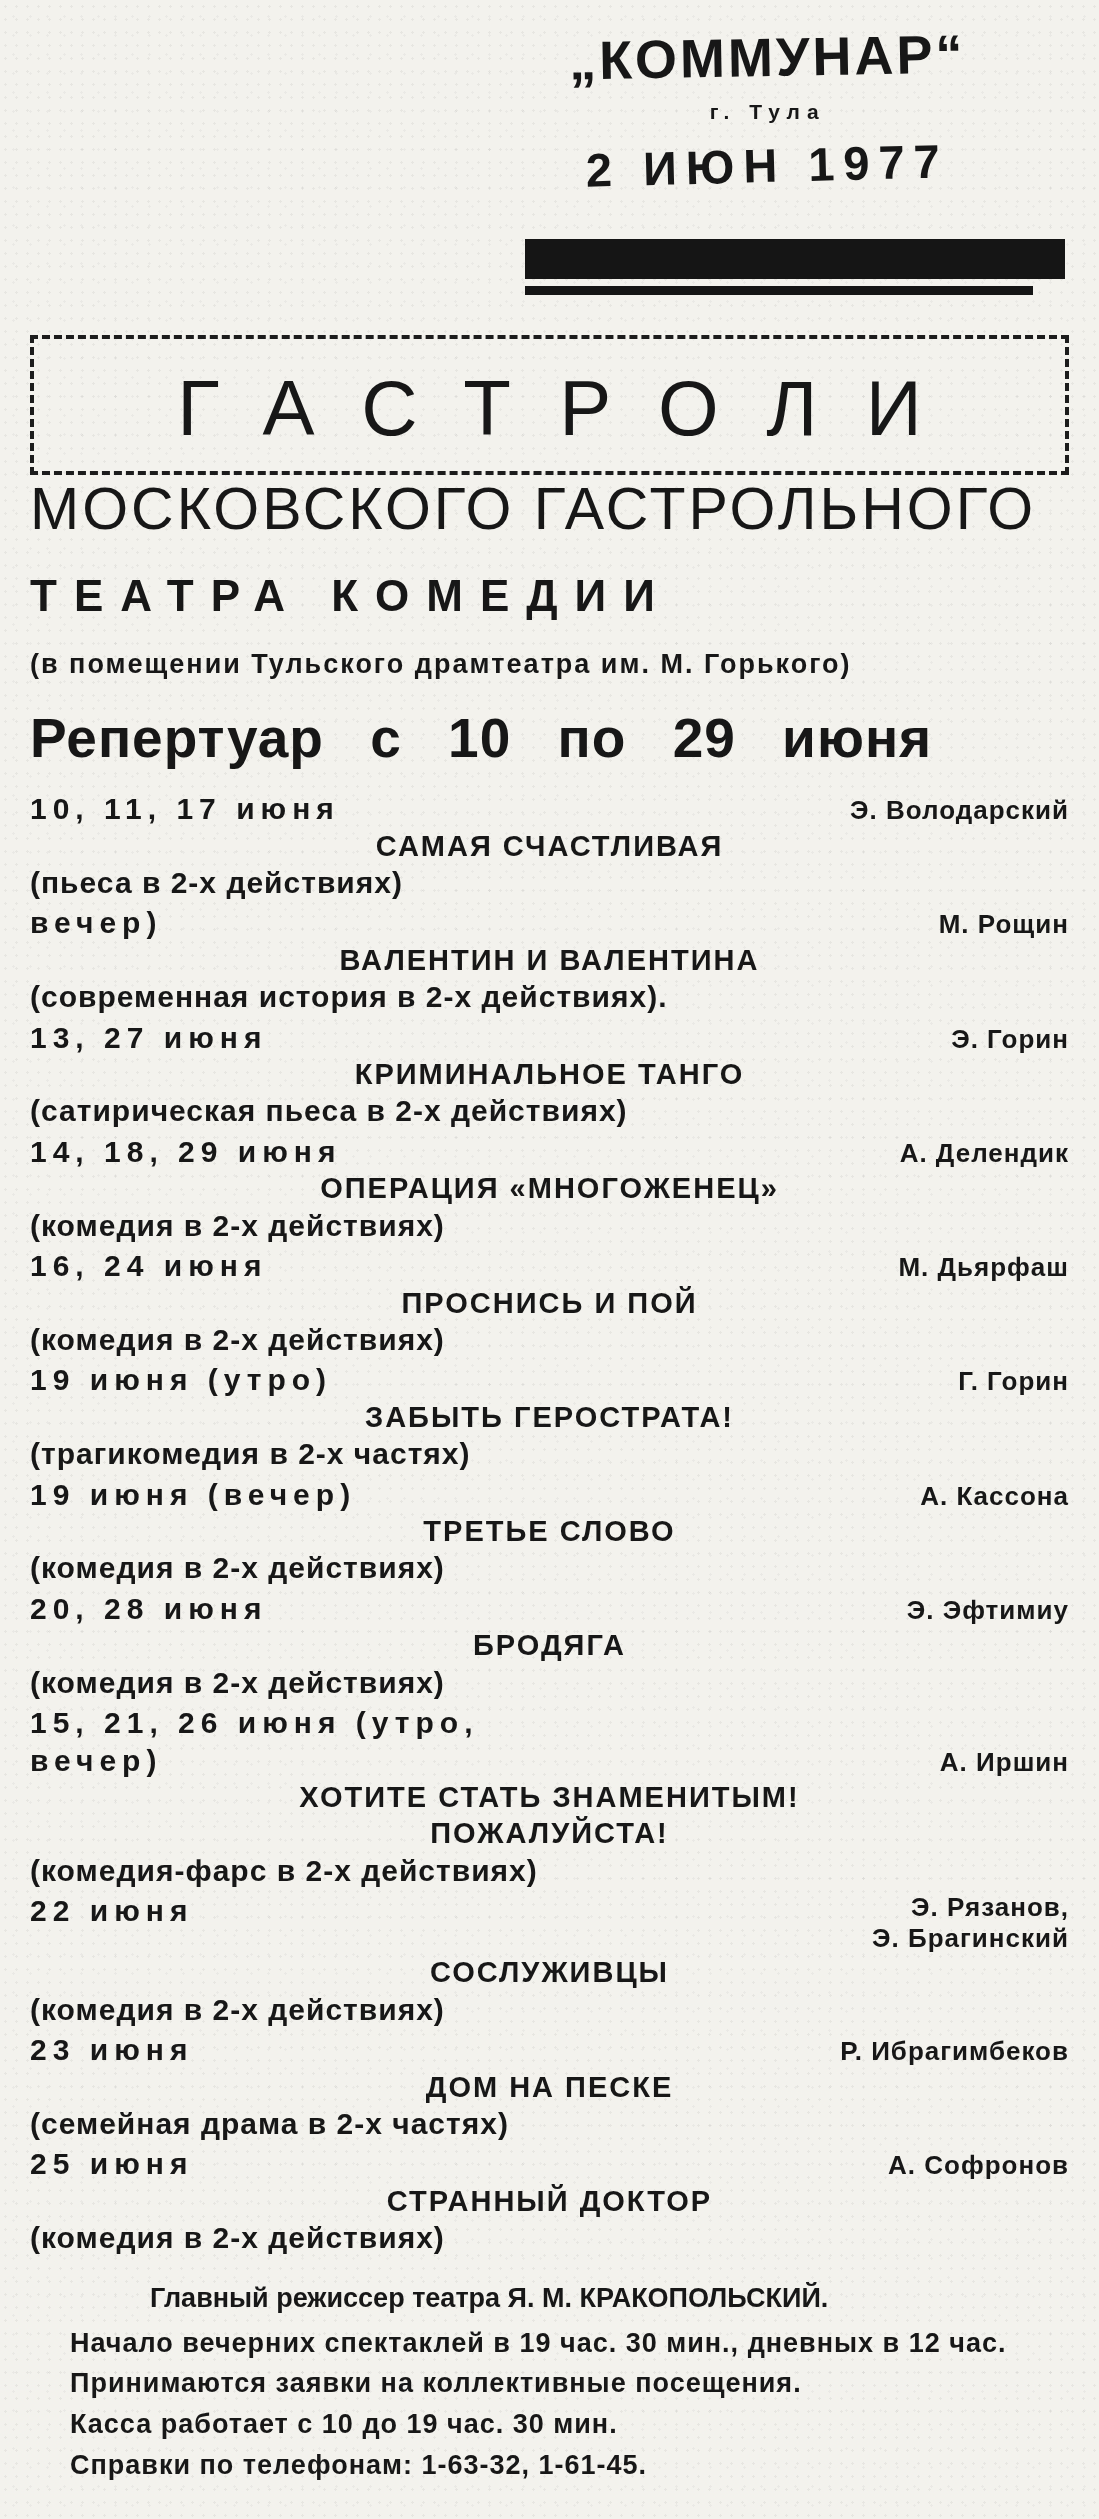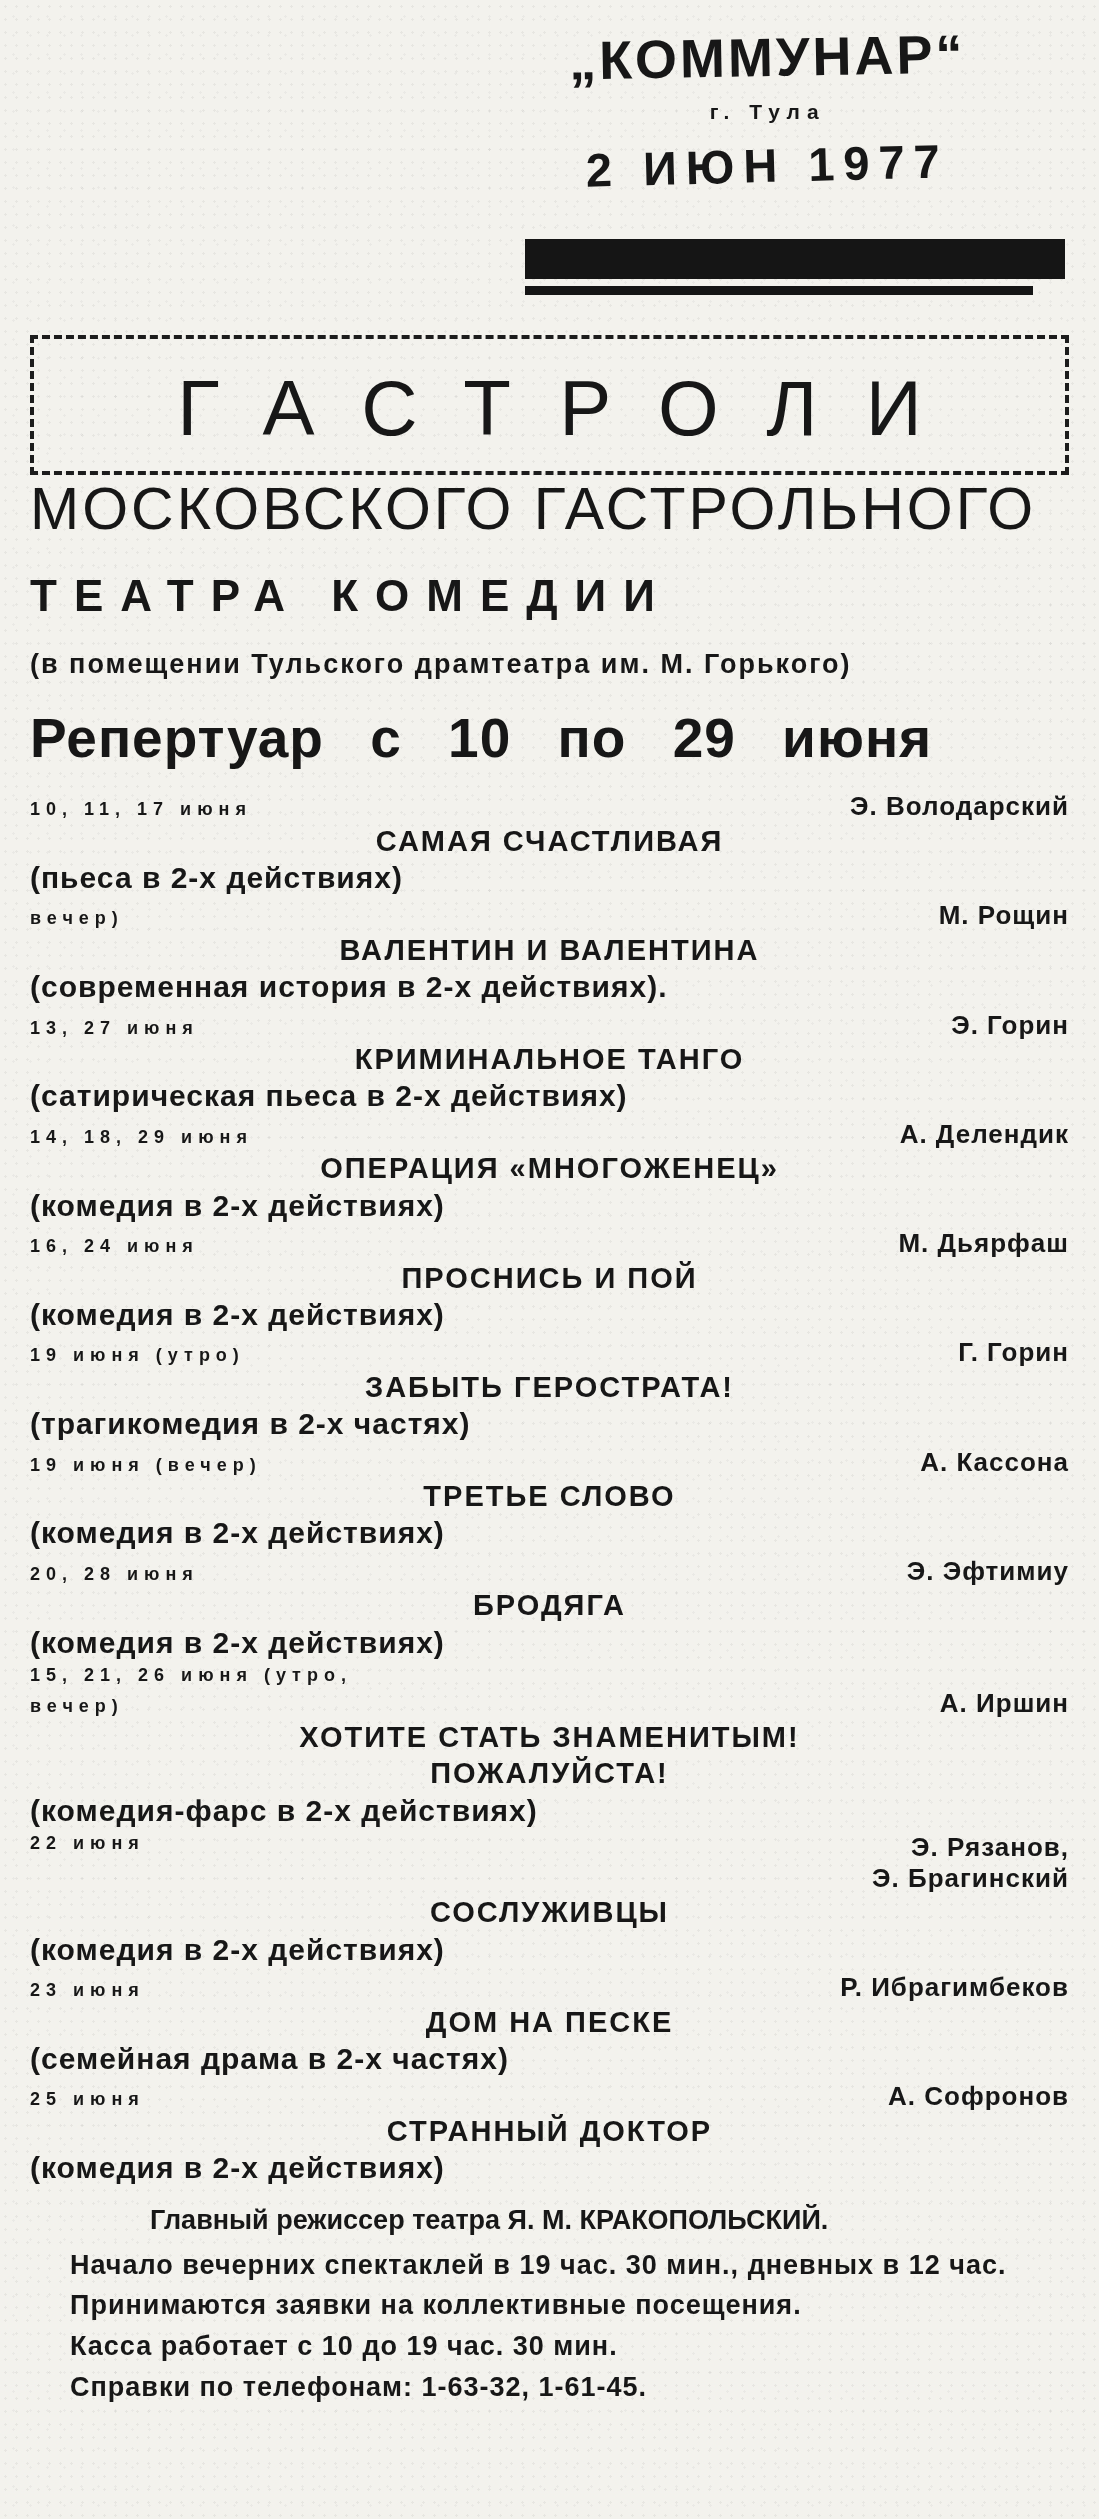--- a/index.html
+++ b/index.html
@@ -110,21 +110,21 @@
   .entry { margin-bottom: 2px; }
   .row {
     display: flex;
     justify-content: space-between;
     align-items: baseline;
     line-height: 1.25;
   }
   .row.top { align-items: flex-start; }
   .date {
     font-weight: bold;
-    font-size: 18px;
+    font-size: 30px;
     letter-spacing: 6px;
     white-space: nowrap;
   }
   .author {
     font-weight: bold;
     font-size: 26px;
     letter-spacing: 1px;
     text-align: right;
     white-space: nowrap;
   }
@@ -140,21 +140,21 @@
     font-weight: bold;
     font-size: 30px;
     letter-spacing: 1px;
     text-align: left;
     line-height: 1.25;
     margin-bottom: 3px;
   }
 
   
   .footer {
-    margin-top: 16px;
+    margin-top: 24px;
     font-weight: bold;
     font-size: 27px;
   }
   .director {
     padding-left: 120px;
     margin-bottom: 10px;
     line-height: 1.3;
   }
   .fline {
     text-indent: 40px;

